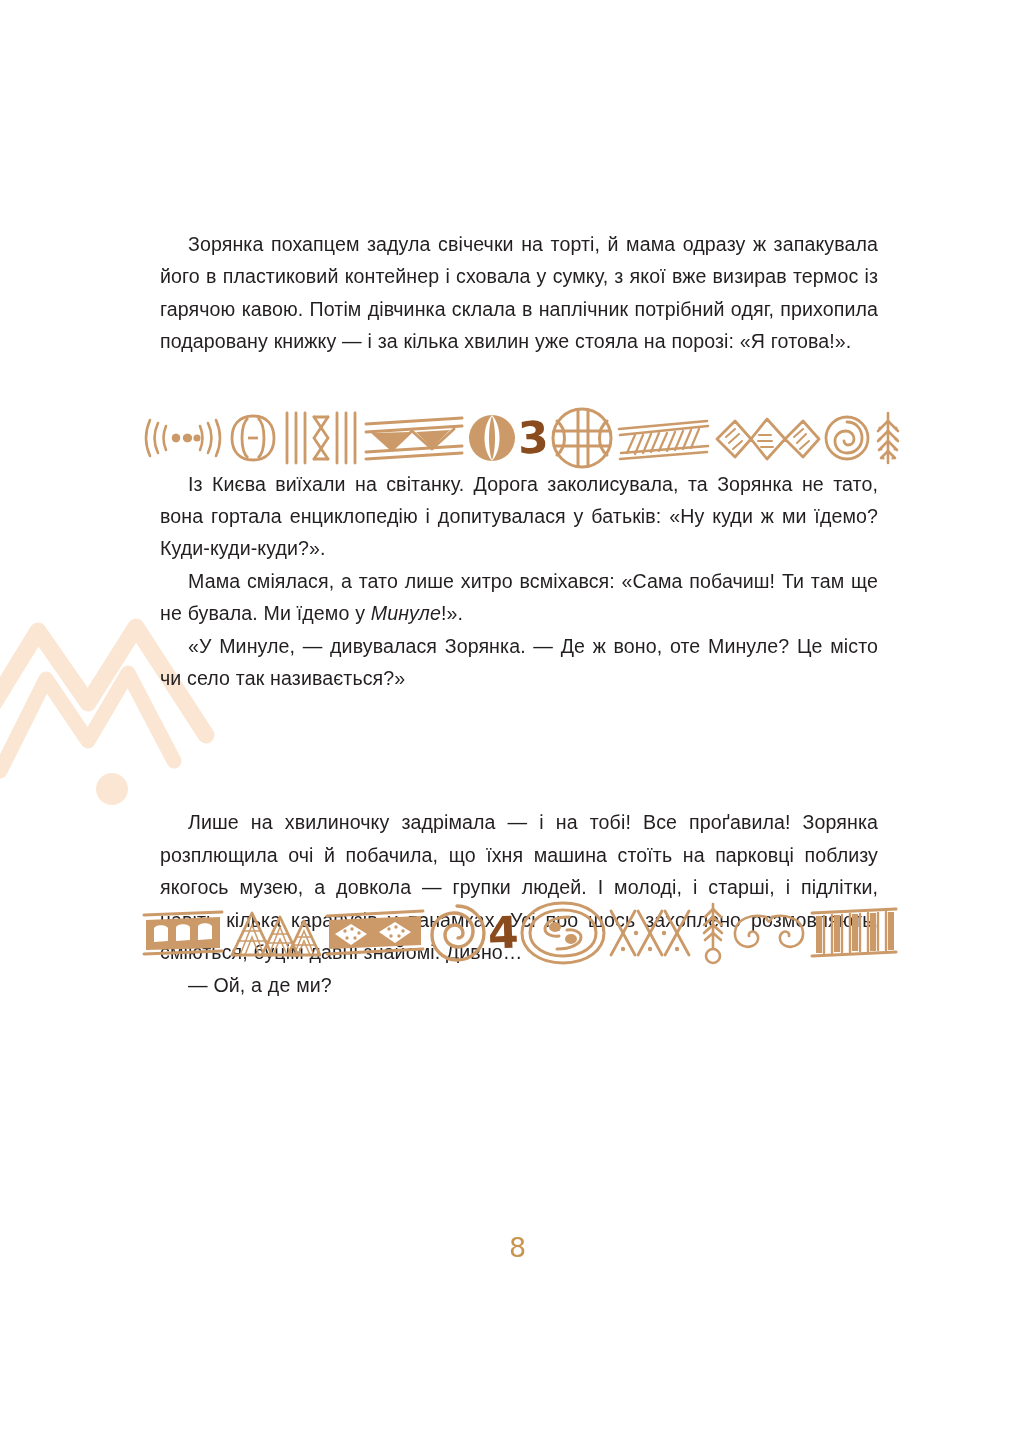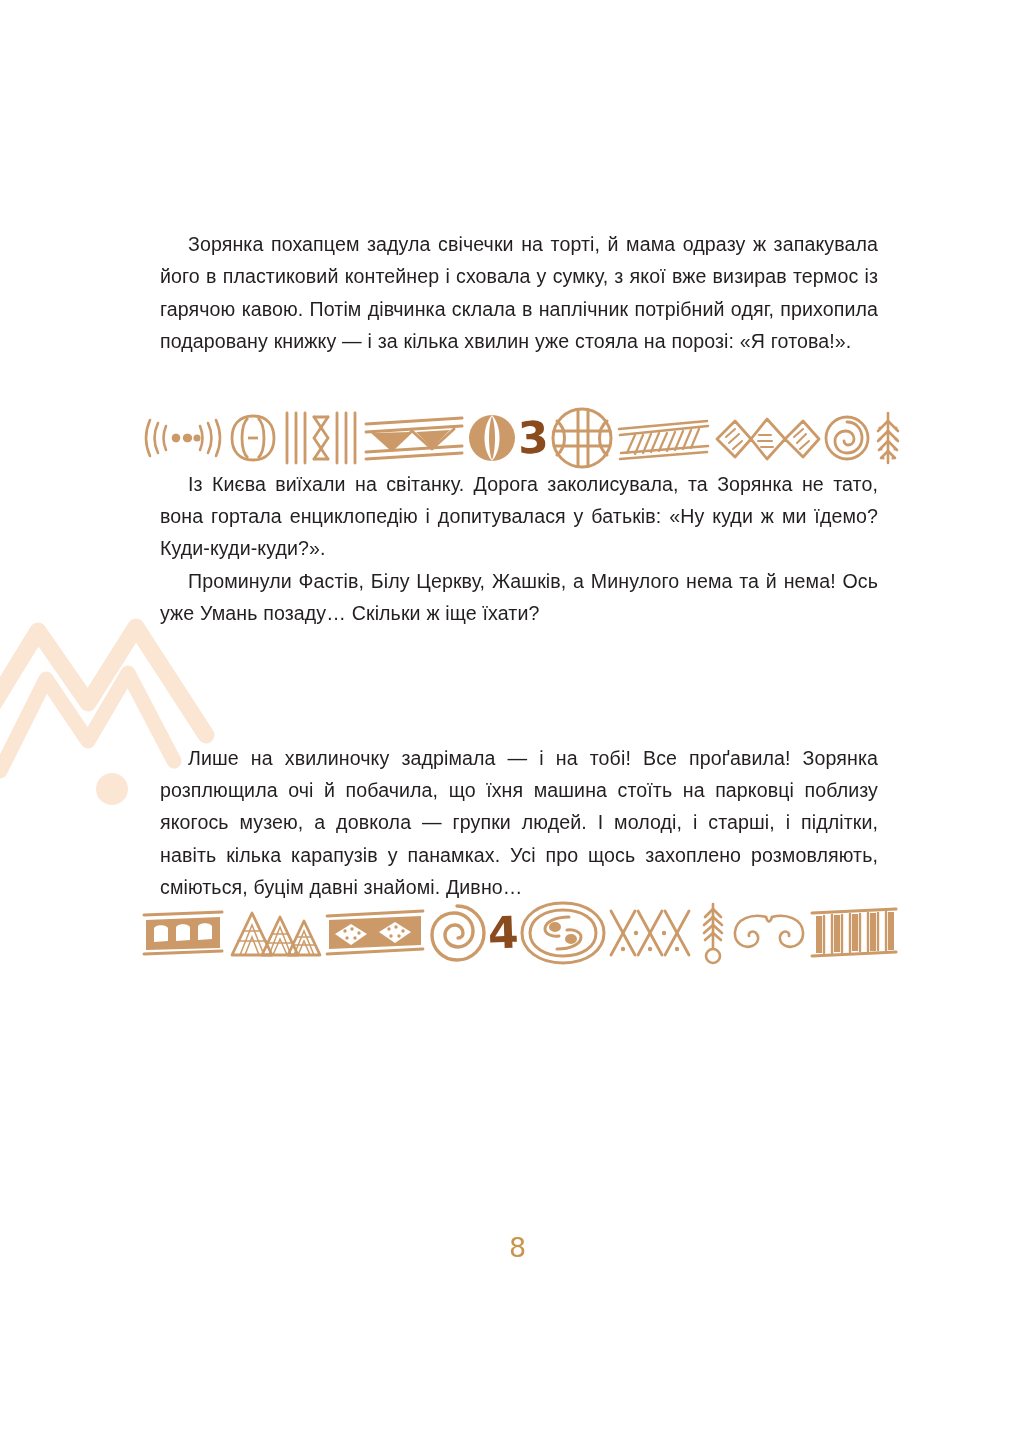--- a/index.html
+++ b/index.html
@@ -103,27 +103,29 @@
   <div class="content">
 
     <div class="block">
       <p class="para">Зорянка похапцем задула свічечки на торті, й мама одразу ж запакувала його в пластиковий контейнер і сховала у сумку, з якої вже визирав термос із гарячою кавою. Потім дівчинка склала в наплічник потрібний одяг, прихопила подаровану книжку — і за кілька хвилин уже стояла на порозі: «Я готова!».</p>
     </div>
 
     <div style="height:110px"></div>
 
     <div class="block">
       <p class="para">Із Києва виїхали на світанку. Дорога заколисувала, та Зорянка не тато, вона гортала енциклопедію і допитувалася у батьків: «Ну куди ж ми їдемо? Куди-куди-куди?».</p>
-      <p class="para">Проминули Фастів, Білу Церкву, Жашків, а Минулого нема та й нема! Ось уже Умань позаду… Скільки ж іще їхати?</p>
+      <p class="para"><span>Мама сміялася, а тато лише хитро всміхався: «Сама побачиш! Ти там ще не бувала. Ми їдемо у </span><span class="it">Минуле</span><span>!».</span></p>
+      <p class="para">«У Минуле, — дивувалася Зорянка. — Де ж воно, оте Минуле? Це місто чи село так називається?»</p>
     </div>
 
     <div style="height:112px"></div>
 
     <div class="block">
       <p class="para">Лише на хвилиночку задрімала — і на тобі! Все проґавила! Зорянка розплющила очі й побачила, що їхня машина стоїть на парковці поблизу якогось музею, а довкола — групки людей. І молоді, і старші, і підлітки, навіть кілька карапузів у панамках. Усі про щось захоплено розмовляють, сміються, буцім давні знайомі. Дивно…</p>
+      <p class="para">— Ой, а де ми?</p>
     </div>
   </div>
 
   <div class="ornament-row" style="top:400px;">
 
     <svg class="orn" width="86" height="52" viewBox="0 0 86 52">
       <g fill="none" stroke="#cc9a68" stroke-width="2.6" stroke-linecap="round">
         <path d="M10 8 Q2 26 10 44"></path>
           <path d="M18 11 Q11 26 18 41"></path>
           <path d="M26 14 Q21 26 26 38"></path>

